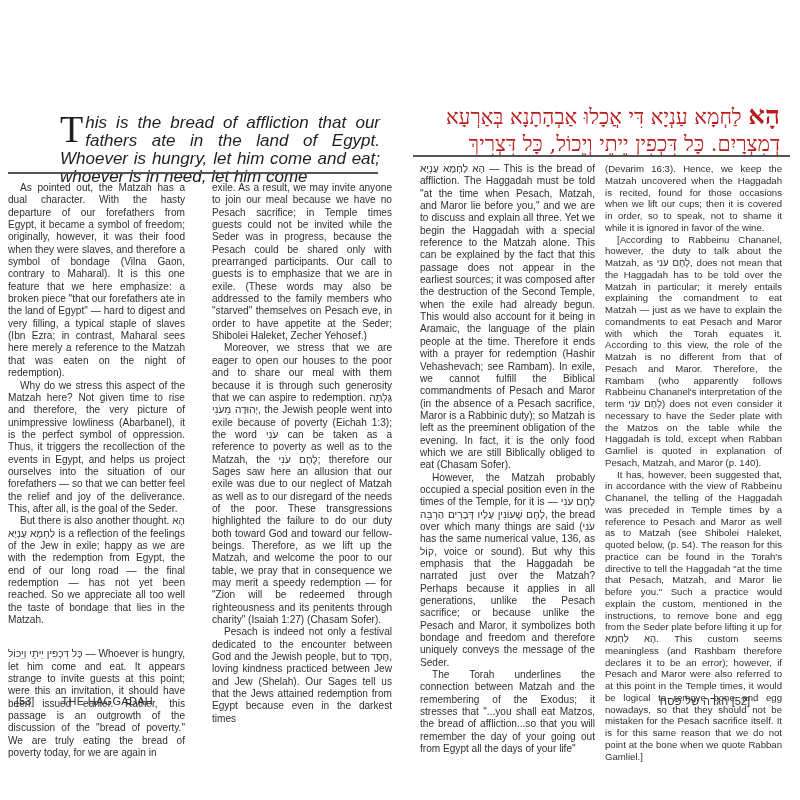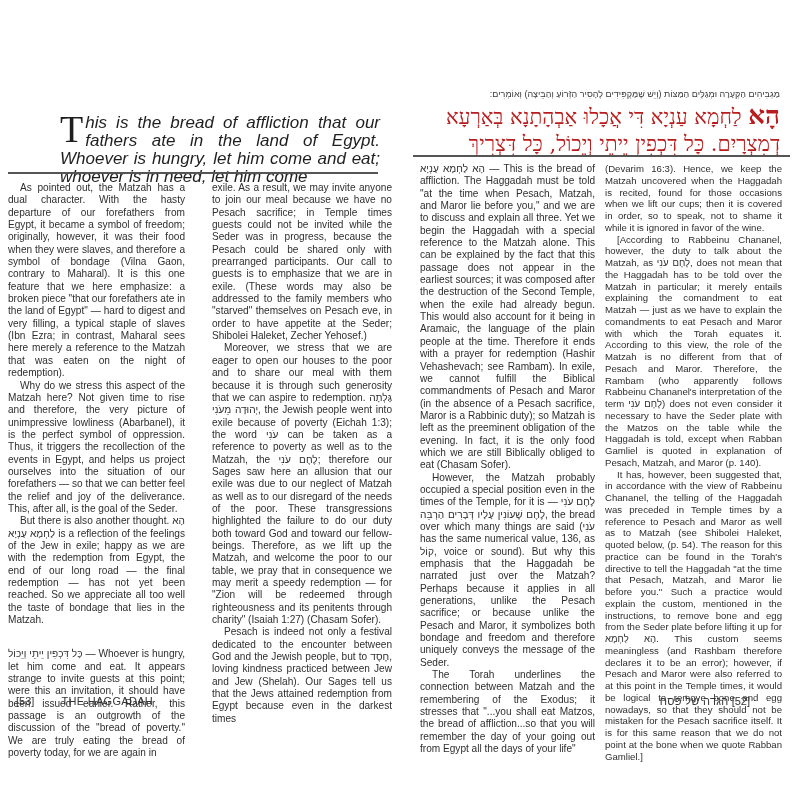--- a/index.html
+++ b/index.html
@@ -66,21 +66,20 @@
     <p>Pesach is indeed not only a festival dedicated to the encounter between God and the Jewish people, but to חֶסֶד, loving kindness practiced between Jew and Jew (Shelah). Our Sages tell us that the Jews attained redemption from Egypt because even in the darkest times</p>
   </div>
 
   <div class="footer">
     <span class="pnum">[53]</span>
     <span class="title">THE HAGGADAH</span>
   </div>
 </div>
 
 <div class="page page-right">
-  <div class="instruction">מַגְבִּיהִים הַקְּעָרָה וּמְגַלִּים הַמַּצּוֹת (וְיֵשׁ שֶׁמַּקְפִּידִים לְהָסִיר הַזְּרוֹעַ וְהַבֵּיצָה) וְאוֹמְרִים:</div>
 
   <div class="main-passage">
     <span class="hebrew-bold-first">הָא</span><span> לַחְמָא עַנְיָא דִּי אֲכָלוּ אַבְהָתָנָא בְּאַרְעָא דְמִצְרָיִם. כָּל דִּכְפִין יֵיתֵי וְיֵכוֹל, כָּל דִּצְרִיךְ</span>
   </div>
 
   <div class="rule"></div>
 
   <div class="col col-1">
     <p class="noindent">הָא לַחְמָא עַנְיָא — This is the bread of affliction. The Haggadah must be told "at the time when Pesach, Matzah, and Maror lie before you," and we are to discuss and explain all three. Yet we begin the Haggadah with a special reference to the Matzah alone. This can be explained by the fact that this passage does not appear in the earliest sources; it was composed after the destruction of the Second Temple, when the exile had already begun. This would also account for it being in Aramaic, the language of the plain people at the time. Therefore it ends with a prayer for redemption (Hashir Vehashevach; see Rambam). In exile, we cannot fulfill the Biblical commandments of Pesach and Maror (in the absence of a Pesach sacrifice, Maror is a Rabbinic duty); so Matzah is left as the preeminent obligation of the evening. In fact, it is the only food which we are still Biblically obliged to eat (Chasam Sofer).</p>
     <p>However, the Matzah probably occupied a special position even in the times of the Temple, for it is לֶחֶם עֹנִי — לֶחֶם שֶׁעוֹנִין עָלָיו דְּבָרִים הַרְבֵּה, the bread over which many things are said (עֹנִי has the same numerical value, 136, as קוֹל, voice or sound). But why this emphasis that the Haggadah be narrated just over the Matzah? Perhaps because it applies in all generations, unlike the Pesach sacrifice; or because unlike the Pesach and Maror, it symbolizes both bondage and freedom and therefore uniquely conveys the message of the Seder.</p>

